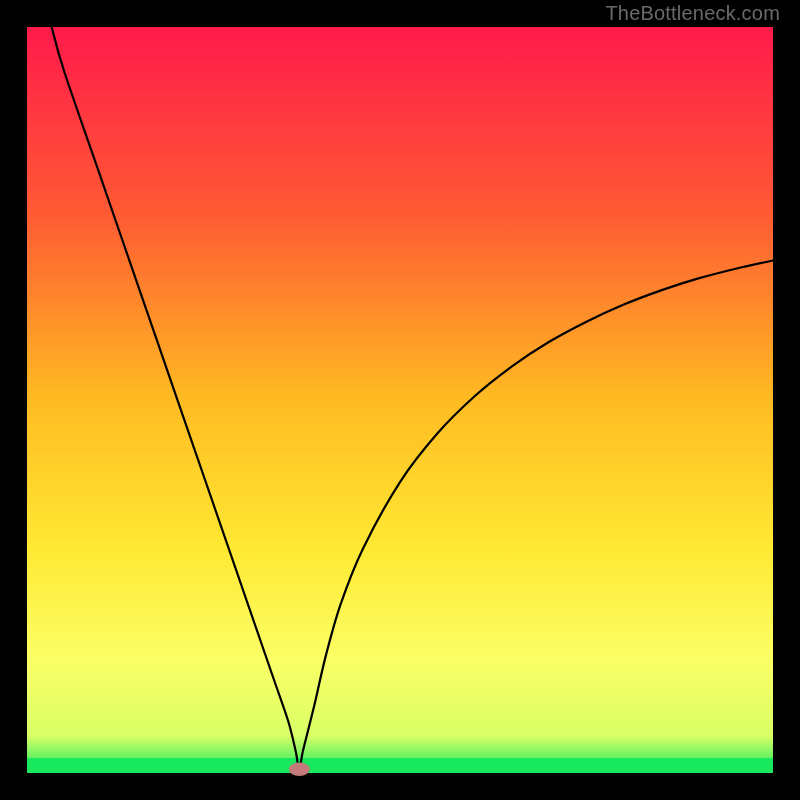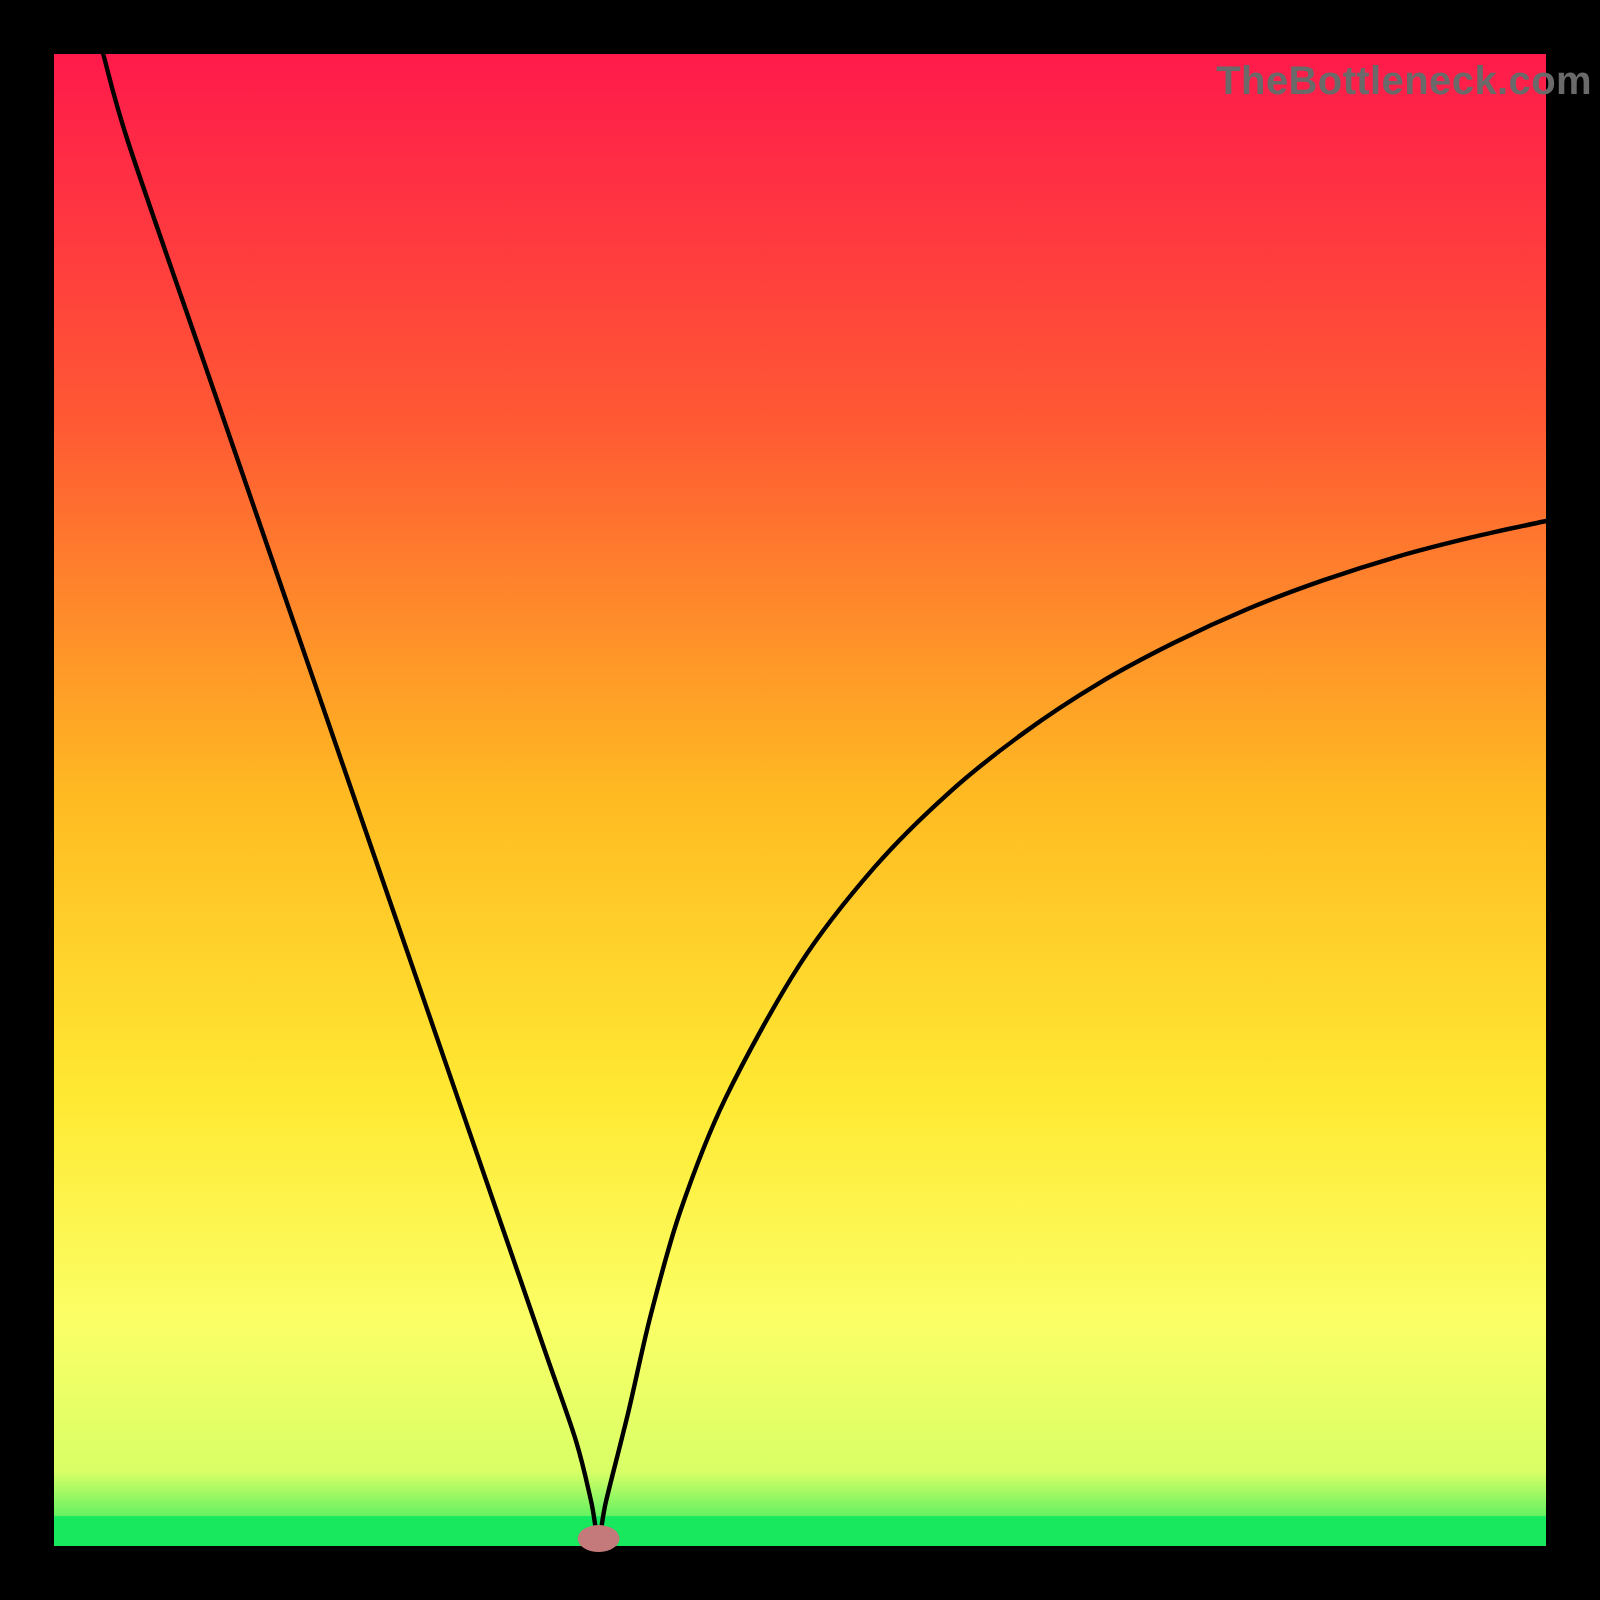--- a/index.html
+++ b/index.html
@@ -12,27 +12,26 @@
     font-family: Arial, Helvetica, sans-serif;
   }
   .stage {
     position: relative;
     width: 800px;
     height: 800px;
   }
   .watermark {
     position: absolute;
     top: 2px;
-    right: 4px;
+    right: 20px;
     color: #6a6a6a;
     font-size: 20px;
-    font-weight: 700;
+    font-weight: 400;
     letter-spacing: 0.2px;
     user-select: none;
-    margin-top: 28px;
   }
   svg {
     display: block;
   }
 </style>
 </head>
 <body>
 
 <div class="stage">
   <div class="watermark">TheBottleneck.com</div>

